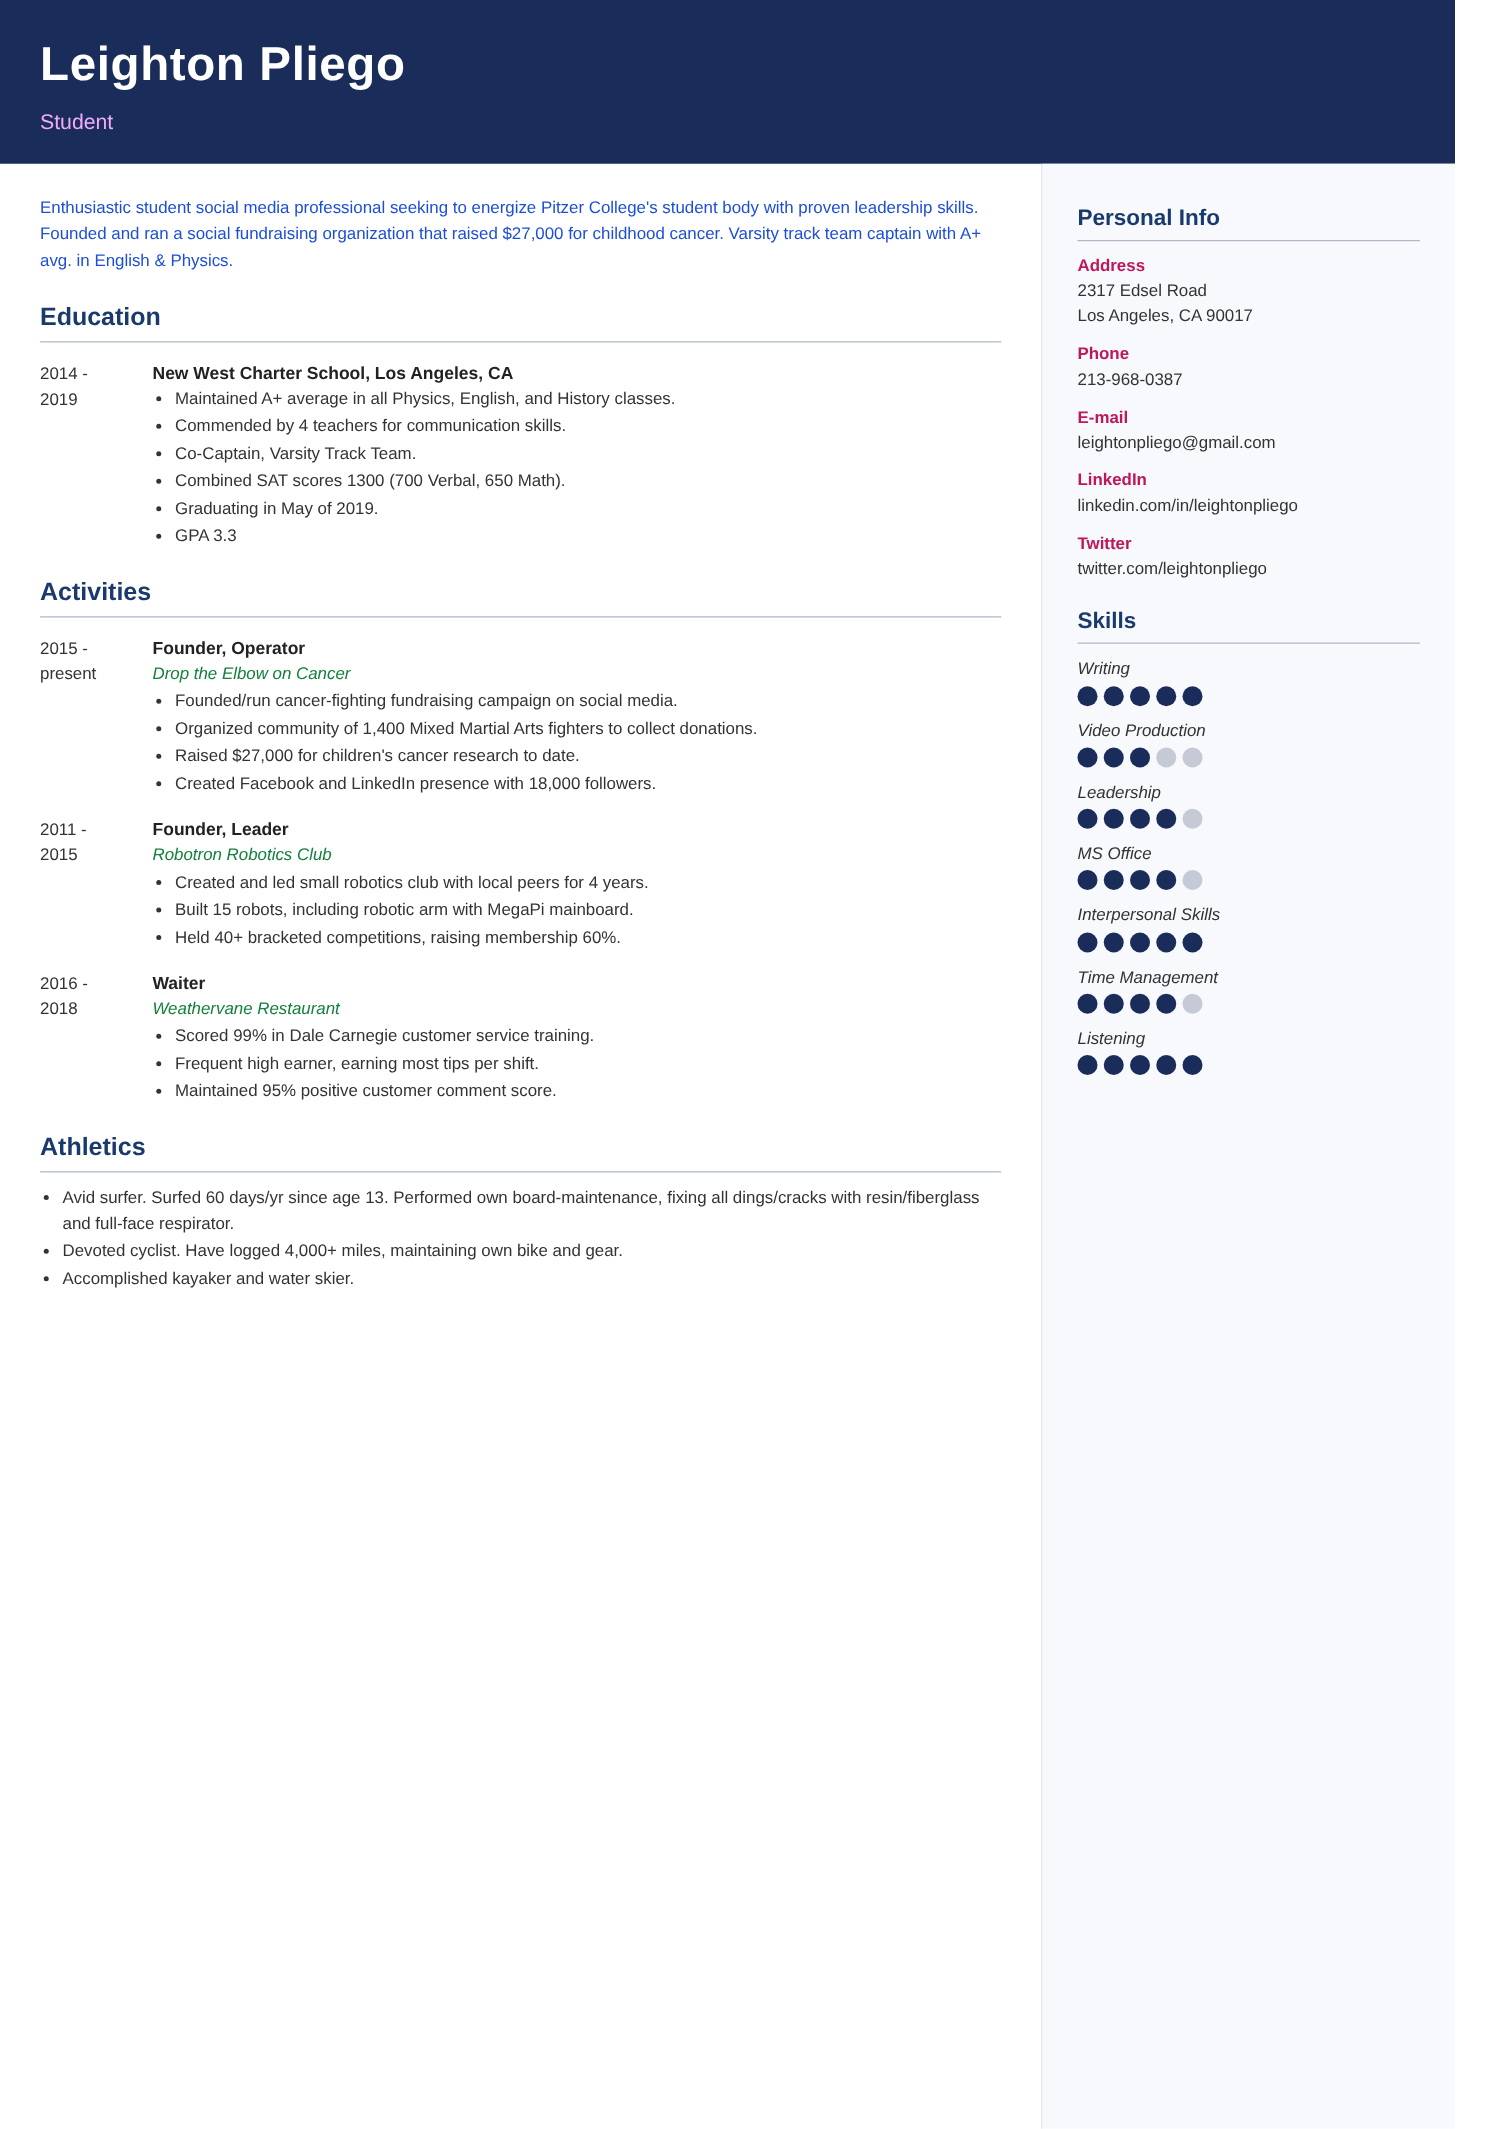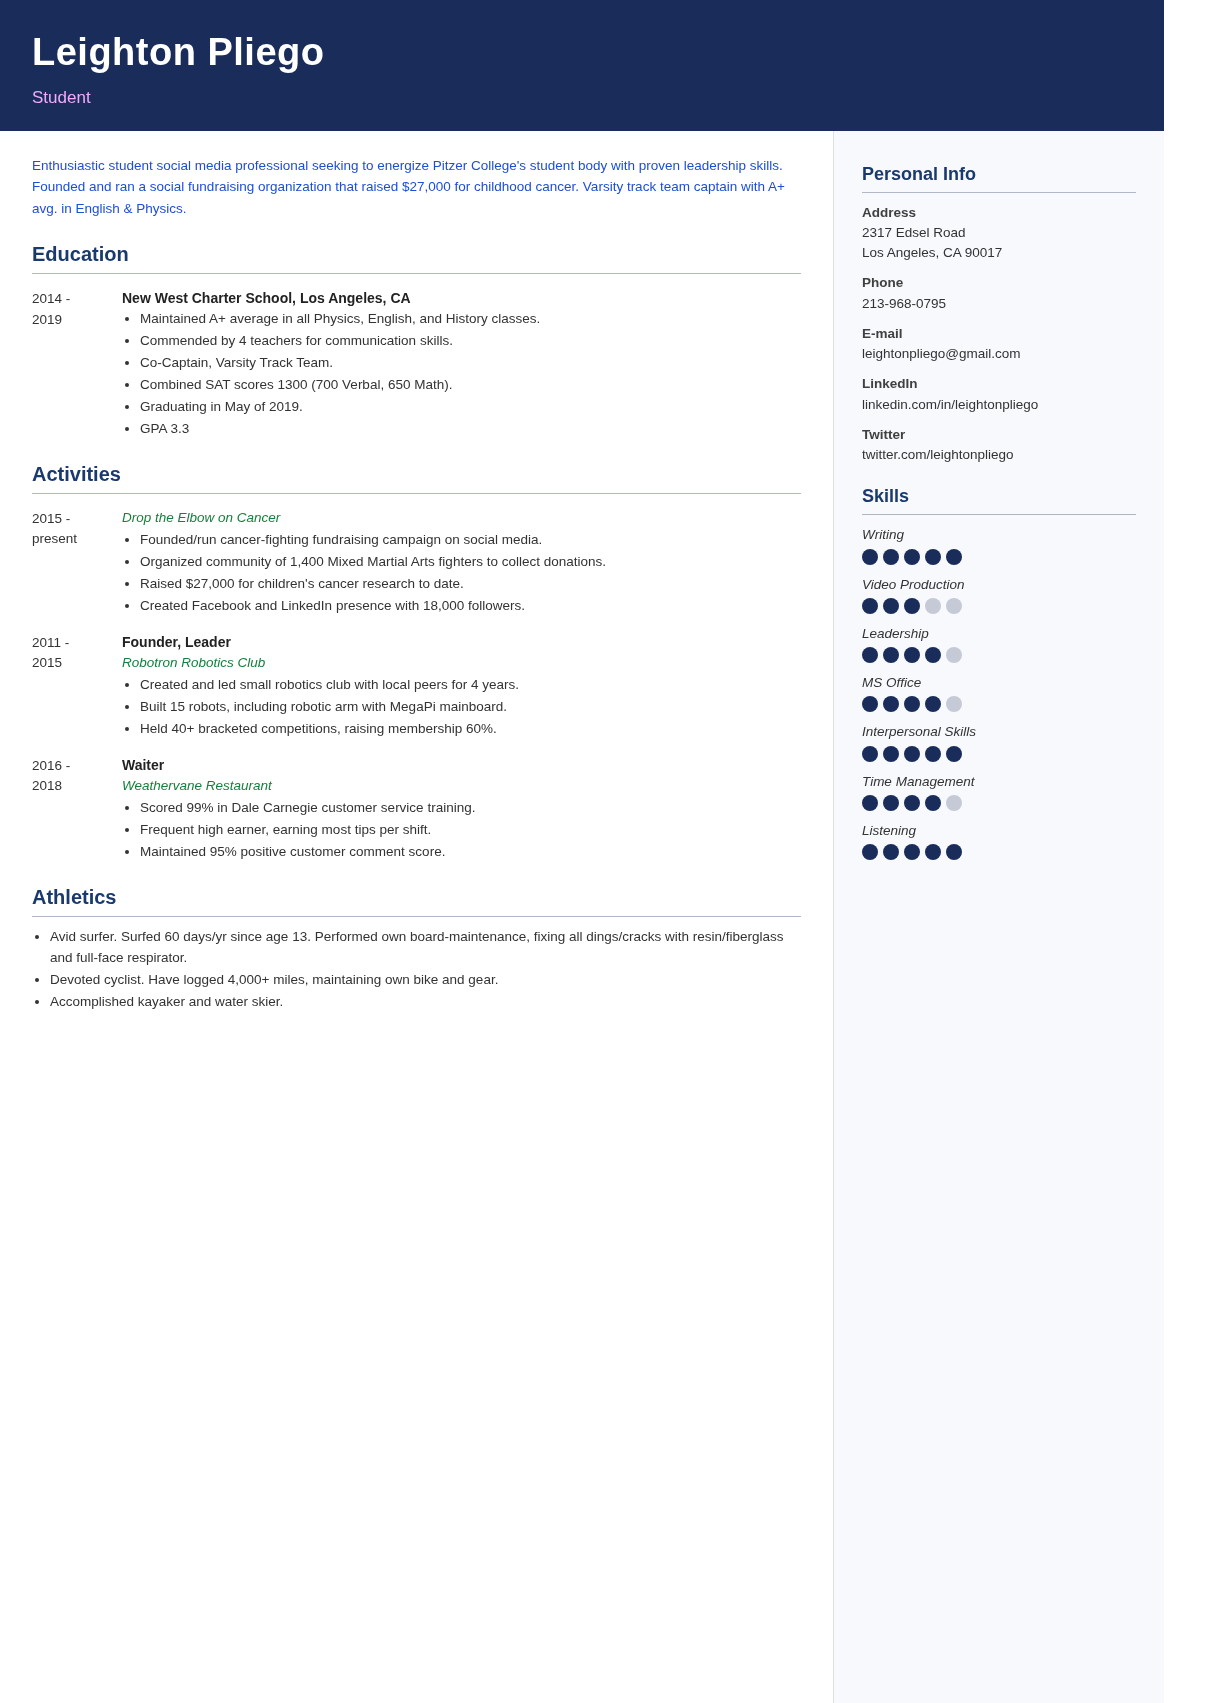--- a/index.html
+++ b/index.html
@@ -125,21 +125,21 @@
       font-weight: 700;
       color: #1a3a6e;
       margin-bottom: 6px;
       padding-bottom: 4px;
       border-bottom: 1.5px solid #b0b8c8;
       margin-top: 6px;
     }
     .info-label {
       font-weight: 700;
       font-size: 13.5px;
-      color: #404040;
+      color: #be185d;
       margin-top: 10px;
     }
     .info-value {
       font-size: 13.5px;
       color: #333;
       line-height: 1.5;
     }
     
     .skill-row {
       margin-top: 10px;
@@ -199,20 +199,21 @@
           </div>
         </div>
       </div>
 
       <div class="section">
         <div class="section-title">Activities</div>
 
         <div class="entry">
           <div class="entry-date">2015 -<br>present</div>
           <div class="entry-content">
+            <div class="entry-title">Founder, Operator</div>
             <div class="entry-subtitle">Drop the Elbow on Cancer</div>
             <ul class="entry-bullets">
               <li>Founded/run cancer-fighting fundraising campaign on social media.</li>
               <li>Organized community of 1,400 Mixed Martial Arts fighters to collect donations.</li>
               <li>Raised $27,000 for children's cancer research to date.</li>
               <li>Created Facebook and LinkedIn presence with 18,000 followers.</li>
             </ul>
           </div>
         </div>
 
@@ -259,21 +260,21 @@
 
     <div class="right">
 
       <div class="section">
         <div class="right-section-title">Personal Info</div>
 
         <div class="info-label">Address</div>
         <div class="info-value">2317 Edsel Road<br>Los Angeles, CA 90017</div>
 
         <div class="info-label">Phone</div>
-        <div class="info-value">213-968-0795</div>
+        <div class="info-value">213-968-0387</div>
 
         <div class="info-label">E-mail</div>
         <div class="info-value">leightonpliego@gmail.com</div>
 
         <div class="info-label">LinkedIn</div>
         <div class="info-value">linkedin.com/in/leightonpliego</div>
 
         <div class="info-label">Twitter</div>
         <div class="info-value">twitter.com/leightonpliego</div>
       </div>

